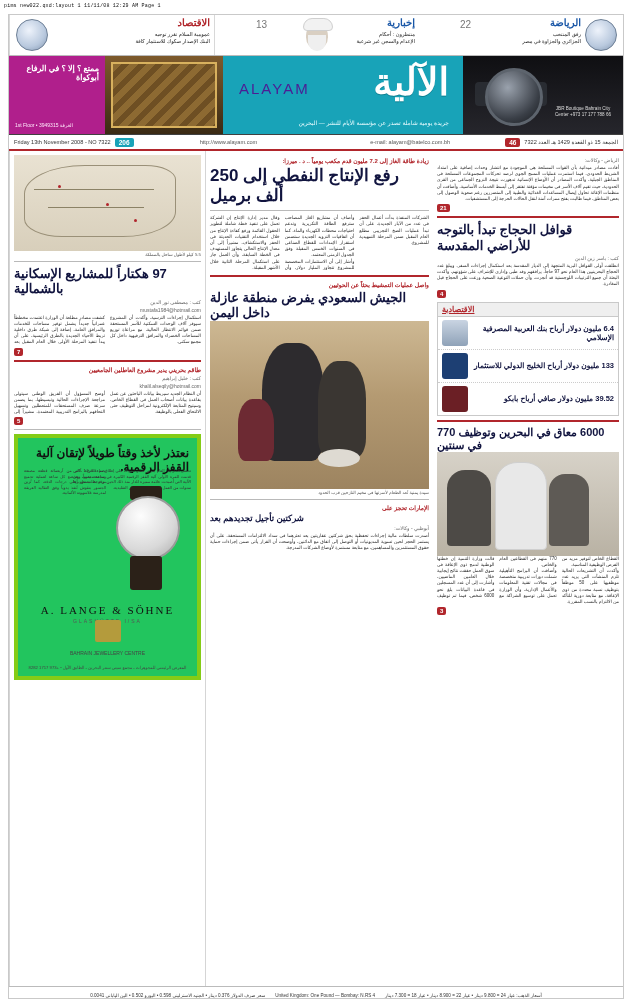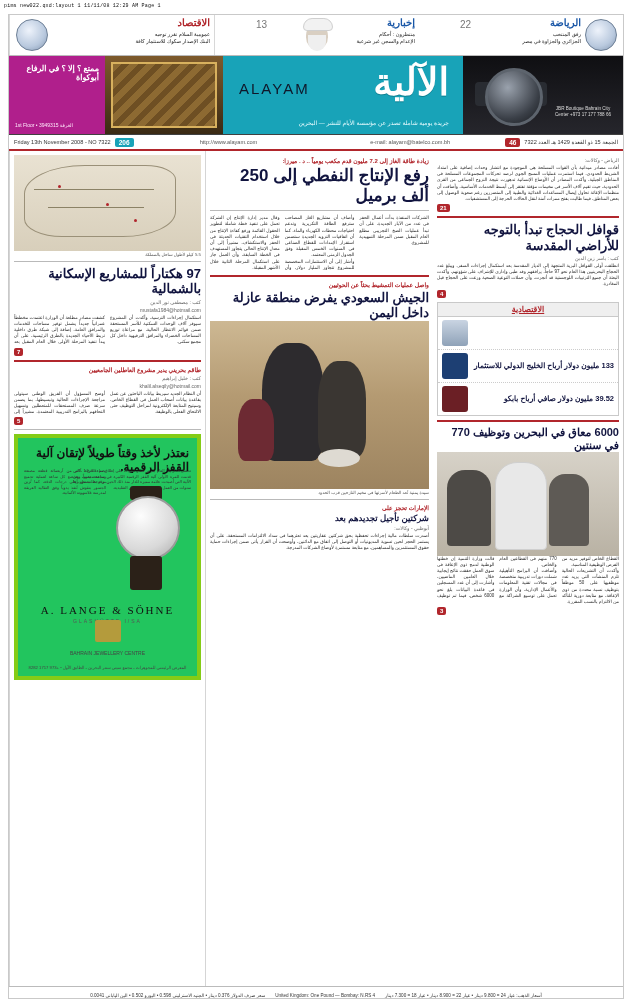--- a/index.html
+++ b/index.html
@@ -26,21 +26,21 @@
   
   .adband{display:flex;height:78px;border-bottom:1px solid #404040;}
   .ad-watch{width:160px;background:linear-gradient(180deg,#0f0f12,#26262c);position:relative;}
   .ad-watch .wdial{position:absolute;left:22px;top:12px;width:52px;height:52px;border-radius:50%;background:radial-gradient(circle at 38% 32%,#9aa2ad,#3a3f47 65%,#16181c);border:3px solid #5d646d;}
   .ad-watch .wband{position:absolute;left:12px;top:26px;width:72px;height:24px;background:#2d3036;border-radius:4px;z-index:-0;opacity:.85;}
   .ad-watch .jbr{position:absolute;right:8px;top:8px;width:64px;height:40px;background:#c0342c;color:#fff;font-weight:bold;font-size:15px;display:flex;align-items:center;justify-content:center;letter-spacing:1px;}
   .ad-watch .jbrsub{position:absolute;right:8px;top:50px;width:64px;color:#ddd;font-size:4.6px;text-align:center;line-height:6px;}
   .masthead{flex:1;background:#18a3b8;position:relative;}
   .masthead .mlogo{position:absolute;right:14px;top:6px;font-size:38px;font-weight:bold;color:#fff;direction:rtl;line-height:40px;text-shadow:0 1px 0 #0d7f90;}
   .masthead .msub{position:absolute;right:14px;bottom:8px;font-size:6px;color:#eafcff;direction:rtl;}
-  .masthead .mlatin{position:absolute;left:16px;top:24px;font-size:15px;color:#0f172a;letter-spacing:2px;}
+  .masthead .mlatin{position:absolute;left:16px;top:24px;font-size:15px;color:#4c1d95;letter-spacing:2px;}
   .ad-art{width:118px;background:linear-gradient(180deg,#7e5a2c,#3a2a14);position:relative;}
   .ad-art .frame{position:absolute;inset:6px;border:2px solid #d8b15e;background:
      repeating-linear-gradient(135deg,#8d6a32 0 6px,#6e4f23 6px 12px);}
   .ad-right{width:96px;background:#b01f8c;position:relative;}
   .ad-right .t{position:absolute;right:6px;top:8px;color:#fff;font-size:8px;direction:rtl;font-weight:bold;}
   .ad-right .c{position:absolute;left:6px;bottom:6px;color:#ffe9fb;font-size:5px;direction:rtl;}
 
   
   .folio{display:flex;align-items:center;height:14px;border-bottom:2px solid #b1262c;font-size:5.6px;color:#333;padding:0 5px;}
   .folio .l{white-space:nowrap;}
@@ -50,21 +50,21 @@
   .folio .r{direction:rtl;white-space:nowrap;}
 
   
   .grid{display:flex;height:calc(100% - 40px - 78px - 14px - 16px);}
   .col{box-sizing:border-box;}
   .colL{width:196px;border-left:1px solid #d5d5d5;padding:4px;}
   .colC{width:228px;border-left:1px solid #d5d5d5;padding:4px;}
   .colR{width:190px;padding:4px;}
 
   .kicker{direction:rtl;text-align:right;font-size:6px;color:#b1262c;font-weight:bold;margin:2px 0;}
-  .hl{direction:rtl;text-align:right;font-weight:bold;color:#11143f;line-height:1.18;}
+  .hl{direction:rtl;text-align:left;font-weight:bold;color:#11143f;line-height:1.18;}
   .hl.xl{font-size:17px;}
   .hl.lg{font-size:13px;}
   .hl.md{font-size:11px;}
   .byline{direction:rtl;text-align:right;font-size:5px;color:#666;margin:2px 0;}
   .cols2{column-count:2;column-gap:5px;}
   .cols3{column-count:3;column-gap:5px;}
   .body{direction:rtl;text-align:justify;font-size:4.5px;line-height:6.2px;color:#2b2b2b;}
   .rule{border-top:1px solid #b9b9b9;margin:4px 0;}
   .rule.thick{border-top:2px solid #b1262c;}
   .pgtag{display:inline-block;background:#b1262c;color:#fff;font-size:6px;font-weight:bold;padding:1px 3px;border-radius:2px;}
@@ -92,35 +92,35 @@
   .watchad .wstrapB{position:absolute;left:20px;top:70px;width:32px;height:34px;background:#2b2118;border-radius:3px;}
   .watchad .brand{position:absolute;left:0;right:0;top:166px;text-align:center;font-family:"Liberation Serif",serif;font-size:11px;letter-spacing:2px;color:#111;}
   .watchad .brandsub{position:absolute;left:0;right:0;top:180px;text-align:center;font-size:5px;letter-spacing:2px;color:#555;}
   .watchad .jwl{position:absolute;left:0;right:0;bottom:20px;text-align:center;font-size:5px;color:#444;}
   .watchad .jwlbox{position:absolute;left:50%;transform:translateX(-50%);bottom:34px;width:26px;height:22px;background:#b49b3c;border-radius:2px;}
   .watchad .adbody{position:absolute;right:6px;top:30px;width:118px;direction:rtl;text-align:justify;font-size:4px;line-height:5.4px;color:#333;}
   .watchad .adbodyL{position:absolute;left:6px;top:30px;width:82px;direction:rtl;text-align:justify;font-size:4px;line-height:5.4px;color:#333;}
   .watchad .adfoot{position:absolute;left:0;right:0;bottom:6px;text-align:center;font-size:4.2px;color:#444;direction:rtl;}
 
   .econbox{border:1px solid #c9c9c9;margin-top:4px;}
-  .econhead{background:#efefef;border-bottom:1px solid #c9c9c9;padding:2px 4px;direction:rtl;text-align:center;font-size:8px;font-weight:bold;color:#b1262c;text-decoration:underline;}
+  .econhead{background:#efefef;border-bottom:1px solid #c9c9c9;padding:2px 4px;direction:rtl;text-align:left;font-size:8px;font-weight:bold;color:#b1262c;text-decoration:underline;}
   .econrow{display:flex;align-items:center;gap:4px;padding:3px 4px;border-bottom:1px dotted #ccc;}
   .econrow:last-child{border-bottom:none;}
   .econval{direction:rtl;font-size:7.5px;font-weight:bold;color:#11143f;flex:1;text-align:right;}
   .econ-ava{width:26px;height:26px;border-radius:3px;background:linear-gradient(180deg,#c9d4e2,#8fa2b8);}
   .econ-sq{width:26px;height:26px;border-radius:3px;background:#1d3f73;}
 
   .photo-relief{height:104px;background:linear-gradient(180deg,#d7d2c8,#b9b2a4);position:relative;}
   .photo-relief .p1{position:absolute;left:10px;top:18px;width:44px;height:76px;background:#4d4a46;border-radius:18px 18px 4px 4px;}
   .photo-relief .p2{position:absolute;left:58px;top:10px;width:50px;height:86px;background:#e8e8e8;border-radius:22px 22px 4px 4px;border:1px solid #cfcfcf;}
   .photo-relief .p3{position:absolute;left:112px;top:22px;width:40px;height:72px;background:#5e5a55;border-radius:16px 16px 4px 4px;}
 
   .bottomstrip{height:16px;border-top:1px solid #bbb;display:flex;align-items:center;justify-content:center;font-size:4.6px;color:#333;gap:10px;}
   .bottomstrip .ar{direction:rtl;}
-  .smallhdr{direction:rtl;text-align:right;font-size:8.5px;font-weight:bold;color:#11143f;}
+  .smallhdr{direction:rtl;text-align:left;font-size:8.5px;font-weight:bold;color:#11143f;}
 </style>
 </head>
 <body>
 
 <div class="page">
 
   <div class="printbar">pims new022.qxd:layout 1   11/11/08   12:29 AM   Page 1</div>
 
   <div class="sheet">
 
@@ -293,20 +293,21 @@
         <div class="byline">كتب : ياسر زين الدين</div>
         <div class="body">انطلقت أولى القوافل البرية المتجهة إلى الديار المقدسة بعد استكمال إجراءات السفر، ويبلغ عدد الحجاج البحرينيين هذا العام نحو 97 حاجاً، يرافقهم وفد طبي وإداري للإشراف على شؤونهم، وأكدت البعثة أن جميع الترتيبات اللوجستية قد أنجزت، وأن حملات التوعية الصحية وزعت على الحجاج قبل المغادرة.</div>
         <div class="pgrow">
           <span class="pgtag">4</span>
         </div>
 
         <div class="econbox">
           <div class="econhead">الاقتصادية</div>
           <div class="econrow">
             <div class="econ-ava"></div>
+            <div class="econval">6.4 مليون دولار أرباح بنك العربية المصرفية الإسلامي</div>
           </div>
           <div class="econrow">
             <div class="econ-sq"></div>
             <div class="econval">133 مليون دولار أرباح الخليج الدولي للاستثمار</div>
           </div>
           <div class="econrow">
             <div class="econ-sq" style="background:#6b1f25;"></div>
             <div class="econval">39.52 مليون دولار صافي أرباح بابكو</div>
           </div>
         </div>

